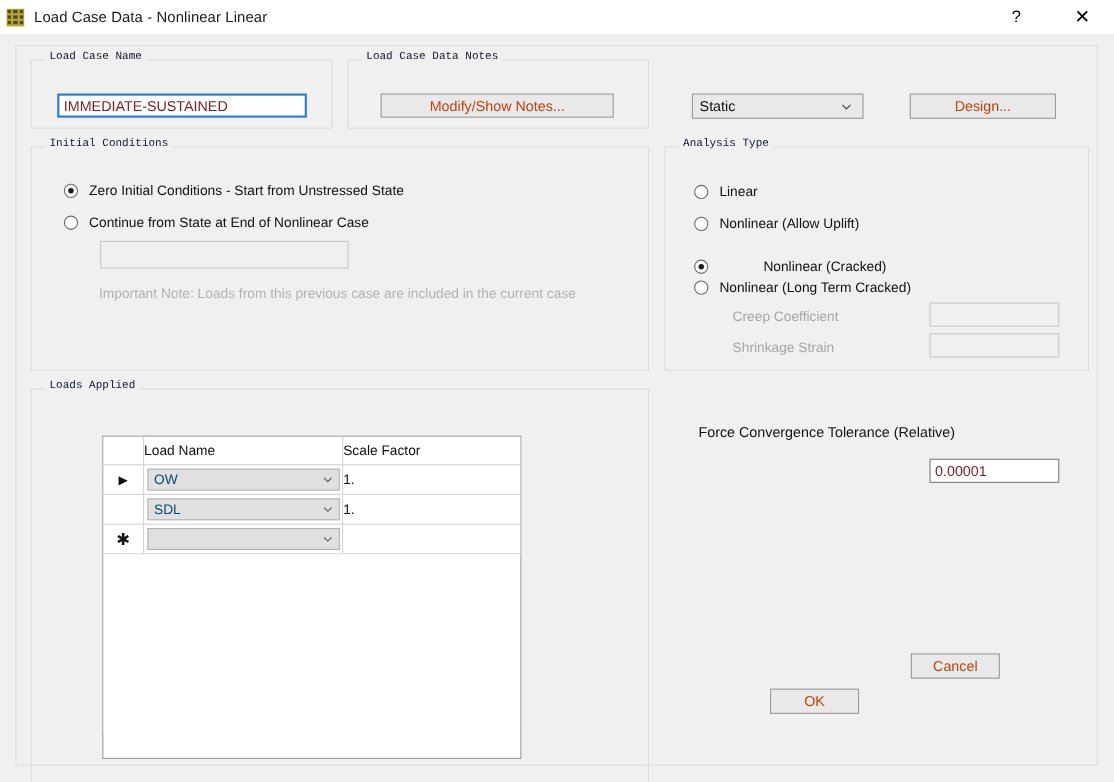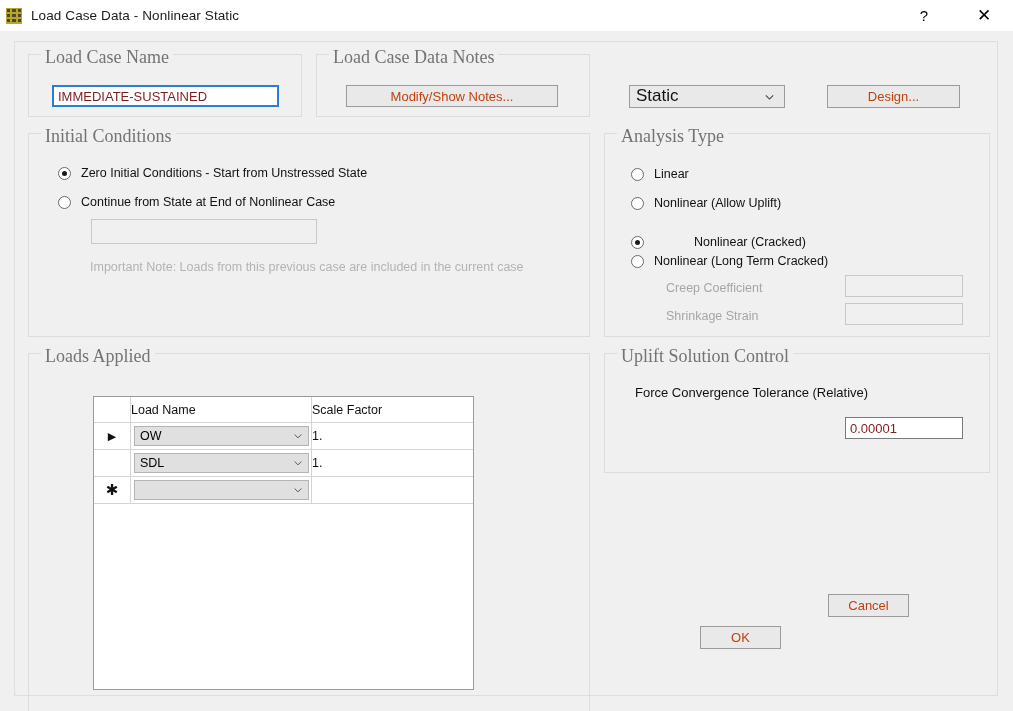--- a/index.html
+++ b/index.html
@@ -83,24 +83,24 @@
     position: absolute;
     border: 1px solid #dcdcdc;
     box-sizing: border-box;
   }
   .group > .gtitle {
     position: absolute;
     top: -8px;
     left: 12px;
     background: #f0f0f0;
     padding: 0 4px;
-    color: #737373;
-    font-size: 18px;
+    color: #0f172a;
+    font-size: 10px;
     white-space: nowrap;
-    font-family: Liberation Serif, serif;
+    font-family: Liberation Mono, monospace;
   }
 
   
   .textbox {
     position: absolute;
     box-sizing: border-box;
     background: #ffffff;
     border: 1px solid #7a7a7a;
     font-family: "Liberation Sans", sans-serif;
     font-size: 13px;
@@ -126,23 +126,24 @@
     justify-content: center;
     cursor: default;
   }
 
   .combo {
     position: absolute;
     box-sizing: border-box;
     background: #e9e9e9;
     border: 1px solid #9b9b9b;
     font-family: "Liberation Sans", sans-serif;
-    font-size: 17px;
+    font-size: 13px;
     color: #111;
     display: flex;
+    align-items: center;
     padding-left: 6px;
     cursor: default;
   }
   .combo .chev {
     position: absolute;
     right: 9px;
     top: 50%;
     transform: translateY(-50%);
     width: 11px; height: 11px;
   }
@@ -233,21 +234,21 @@
     margin: 2px 2px 2px 3px;
     height: 20px;
     background: #e0e0e0;
     border: 1px solid #b4b4b4;
     box-sizing: border-box;
     display: flex;
     align-items: center;
     padding-left: 5px;
     position: relative;
     font-size: 12.5px;
-    color: #000000;
+    color: #0c4a6e;
   }
   .cellcombo .chev {
     position: absolute;
     right: 5px; top: 50%;
     transform: translateY(-50%);
     width: 10px; height: 10px;
   }
   .grid-filler { background: #ffffff; }
 </style>
 </head>
@@ -258,21 +259,21 @@
     <i></i>
       <i></i>
       <i></i>
       <i></i>
       <i></i>
       <i></i>
       <i></i>
       <i></i>
       <i></i>
   </div>
-  <div id="title-text">Load Case Data - Nonlinear Static</div>
+  <div id="title-text">Load Case Data - Nonlinear Linear</div>
   <div class="titlebtn" id="help-btn">?</div>
   <div class="titlebtn" id="close-btn">✕</div>
 </div>
 
 <div id="client">
   <div id="outer-panel"></div>
 
   <div class="group" style="left:28px; top:23px; width:274px; height:63px;">
     <span class="gtitle">Load Case Name</span>
   </div>
@@ -390,21 +391,18 @@
               </svg>
             </div>
           </td>
           <td class="col-scale cell-pad"></td>
         </tr>
       </tbody>
     </table>
     <div class="grid-filler" style="height:160px;"></div>
   </div>
 
-  <div class="group" style="left:604px; top:322px; width:386px; height:120px;">
-    <span class="gtitle">Uplift Solution Control</span>
-  </div>
   <div class="static-label" style="left:635px; top:354px; font-size:13px;">Force Convergence Tolerance (Relative)</div>
   <div class="textbox" style="left:845px; top:386px; width:118px; height:22px;">0.00001</div>
 
   <div class="btn" style="left:700px; top:563px; width:81px; height:23px;margin-top:32px;">OK</div>
   <div class="btn" style="left:828px; top:563px; width:81px; height:23px;">Cancel</div>
 </div>
 
 </body></html>

